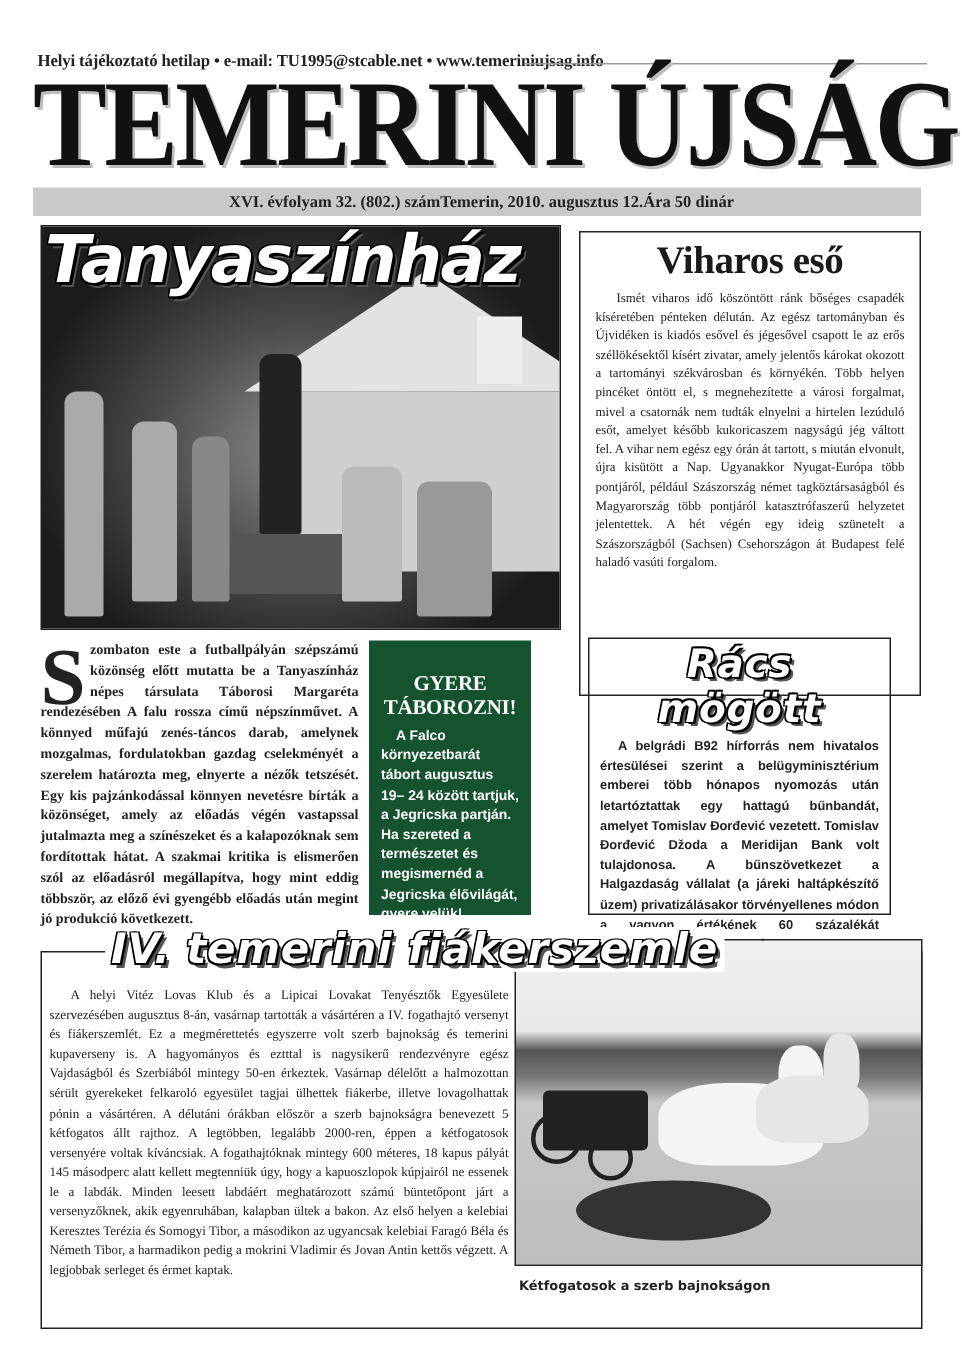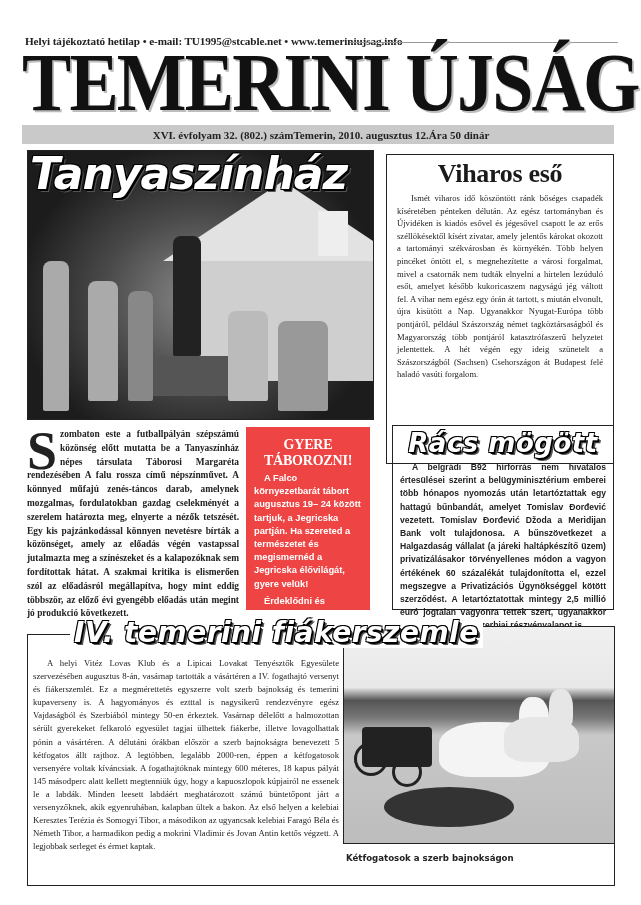--- a/index.html
+++ b/index.html
@@ -21,25 +21,25 @@
 
   .headline-big { position: absolute; left: 30px; top: 148px; font-family: "DejaVu Sans", sans-serif; font-weight: bold; font-style: italic; font-size: 44px; color: #fff; letter-spacing: -1px; text-shadow: 2px 2px 0 #000, -1px -1px 0 #000, 1px -1px 0 #000, -1px 1px 0 #000, 3px 3px 0 #555; z-index: 2; }
 
   .box-viharos { position: absolute; left: 386px; top: 154px; width: 228px; height: 310px; border: 1.5px solid #222; padding: 4px 10px 6px 10px; }
   .box-viharos h2 { text-align: center; font-size: 26px; font-weight: bold; font-family: "Liberation Serif", serif; margin-bottom: 3px; letter-spacing: -0.3px; }
   .body-serif { font-size: 8.6px; line-height: 12.6px; text-align: justify; text-indent: 14px; color: #222; }
 
   .col-left { position: absolute; left: 27px; top: 428px; width: 212px; font-size: 9.4px; line-height: 13.8px; font-weight: bold; text-align: justify; color: #222; }
   .dropcap { float: left; font-size: 54px; line-height: 44px; margin: 1px 3px -4px 0; font-weight: bold; font-family: "Liberation Serif", serif; }
 
-  .box-tabor { position: absolute; left: 246px; top: 427px; width: 124px; height: 183px; background: #ef4444; color: #fff; padding: 10px 8px; font-family: "Liberation Sans", sans-serif; }
+  .box-tabor { position: absolute; left: 246px; top: 427px; width: 108px; height: 183px; background: #14532d; color: #fff; padding: 22px 8px; font-family: "Liberation Sans", sans-serif; }
   .box-tabor h3 { font-family: "Liberation Serif", serif; font-weight: bold; font-size: 14px; text-align: center; margin-bottom: 3px; letter-spacing: -0.2px; }
   .box-tabor p { font-size: 9.3px; line-height: 13.2px; font-weight: bold; text-indent: 10px; }
 
-  .box-racs { position: absolute; left: 392px; top: 425px; width: 222px; height: 185px; border: 1.5px solid #222; padding: 2px 7px; }
+  .box-racs { position: absolute; left: 392px; top: 425px; width: 202px; height: 185px; border: 1.5px solid #222; padding: 2px 7px; }
   .racs-title { text-align: center; font-family: "DejaVu Sans", sans-serif; font-weight: bold; font-style: italic; font-size: 26px; color: #fff; text-shadow: 1.5px 1.5px 0 #000, -1px -1px 0 #000, 1px -1px 0 #000, -1px 1px 0 #000, 3px 3px 0 #555; margin-bottom: 3px; letter-spacing: 0.5px; }
   .racs-body { font-family: "Liberation Sans", sans-serif; font-size: 8.6px; line-height: 13.2px; font-weight: bold; text-align: justify; text-indent: 12px; color: #222; }
 
   .box-fiaker { position: absolute; left: 27px; top: 634px; width: 588px; height: 252px; border: 1.5px solid #222; }
   .fiaker-title { position: absolute; left: 70px; top: 618px; font-family: "DejaVu Sans", sans-serif; font-weight: bold; font-style: italic; font-size: 28px; color: #fff; background: #fff; padding: 0 4px; text-shadow: 1.5px 1.5px 0 #000, -1px -1px 0 #000, 1px -1px 0 #000, -1px 1px 0 #000, 3px 3px 0 #555; letter-spacing: 0.5px; z-index: 3; line-height: 30px; }
   .fiaker-text { position: absolute; left: 33px; top: 657px; width: 306px; font-size: 8.7px; line-height: 13.1px; text-align: justify; text-indent: 14px; color: #222; }
   .photo-horses { left: 343px; top: 626px; width: 272px; height: 218px; background: linear-gradient(180deg, #f0f0f0 0%, #e8e8e8 28%, #555 34%, #777 42%, #c8c8c8 50%, #bdbdbd 100%); border: 1.5px solid #222; z-index: 2; }
   .horse { position: absolute; background: #f4f4f4; border-radius: 40% 45% 30% 30%; }
   .carriage { position: absolute; left: 18px; top: 100px; width: 70px; height: 40px; background: #222; border-radius: 4px; }
   .wheel { position: absolute; border: 3px solid #222; border-radius: 50%; }

